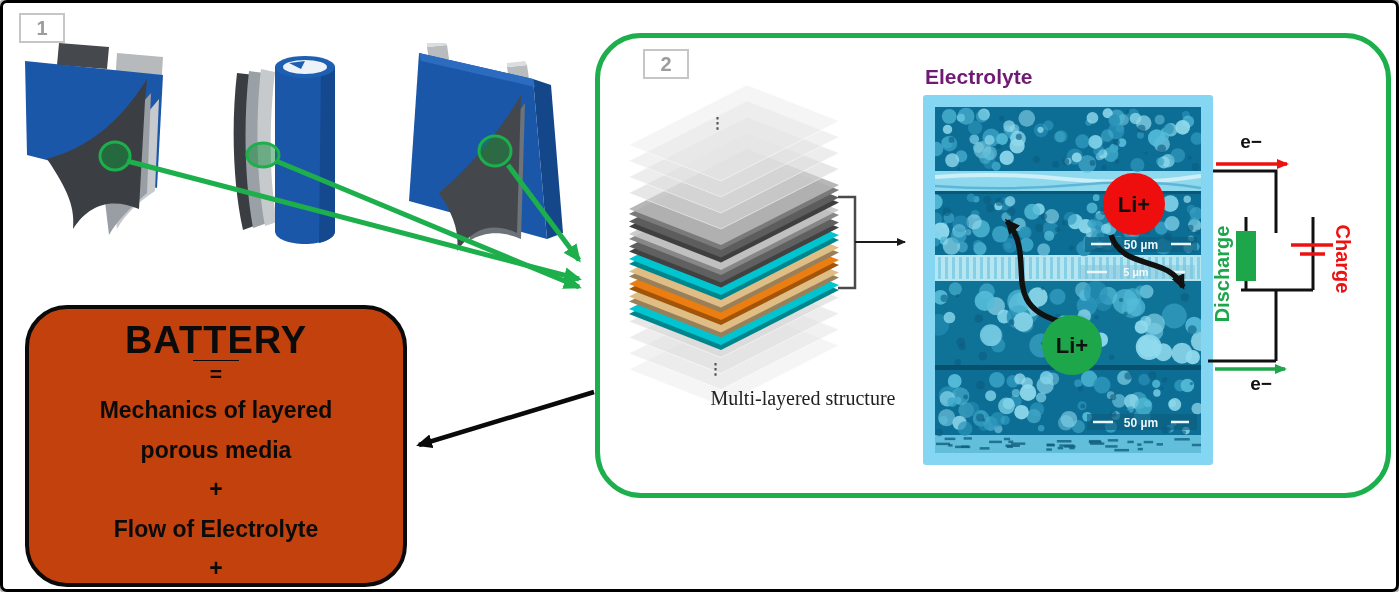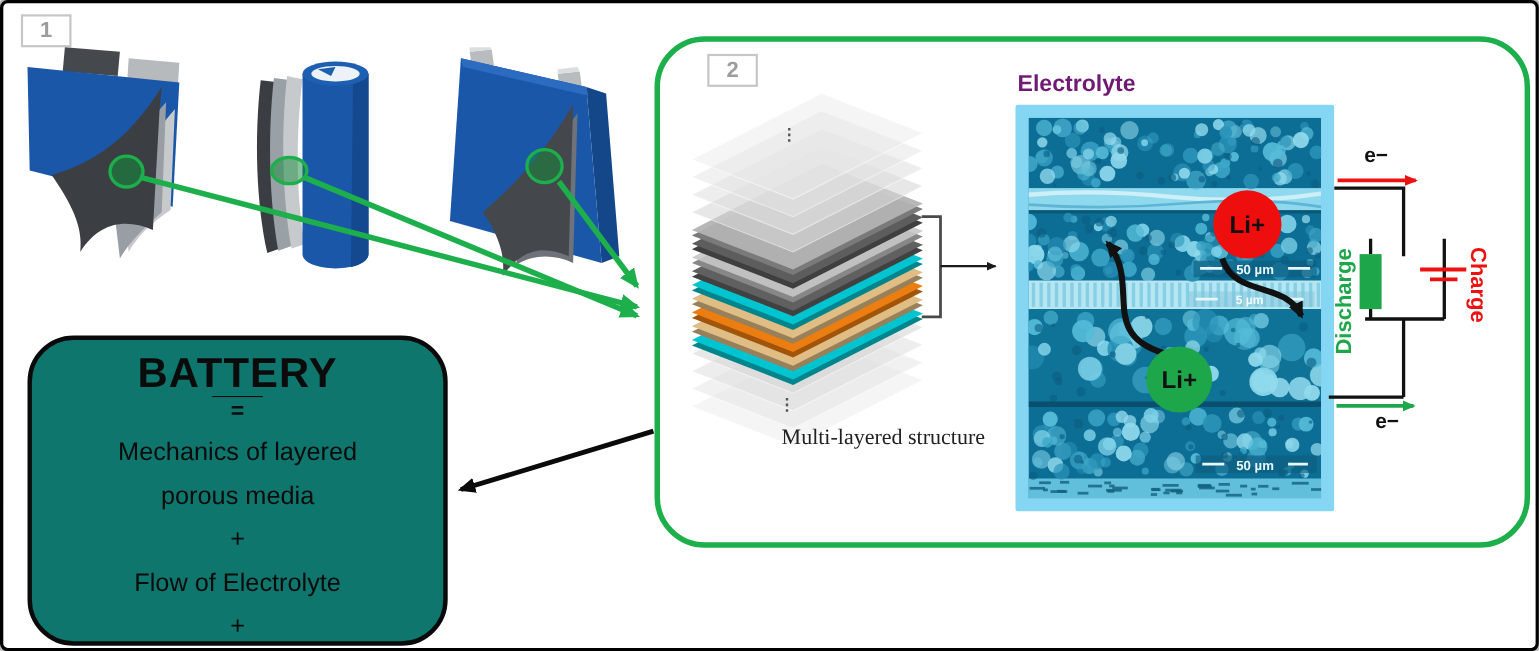--- a/index.html
+++ b/index.html
@@ -24,27 +24,27 @@
     left:592px;top:30px;width:796px;height:465px;box-sizing:border-box;
     border:5px solid #1daf4b;border-radius:46px;background:transparent;
   }
   #electrolyte-title{left:922px;top:62px;font-size:21px;font-weight:bold;color:#701a75;}
   .rotlabel{display:flex;align-items:center;justify-content:center;font-weight:bold;font-size:20px;}
   #discharge-label{left:1149px;top:259px;width:140px;height:24px;color:#1ea64b;transform:rotate(-90deg);}
   #charge-label{left:1290px;top:244px;width:100px;height:24px;color:#ee1111;transform:rotate(90deg);}
   .elabel{font-size:19px;font-weight:bold;color:#111;width:60px;text-align:center;}
   #eqbox{
     left:22px;top:302px;width:382px;height:282px;box-sizing:border-box;
-    border:4px solid #0a0a0a;border-radius:42px;background:#0f766e;
+    border:4px solid #0a0a0a;border-radius:42px;background:#c2410c;
     display:flex;flex-direction:column;align-items:center;padding-top:12px;
   }
   #eq-title{font-size:38px;font-weight:800;letter-spacing:1px;color:#0b0b0b;line-height:1;}
   #eq-bar{width:46px;height:4px;background:#0b0b0b;margin-top:1px;}
   #eq-equals{font-size:21px;font-weight:bold;color:#0b0b0b;line-height:1.1;margin-top:1px;}
-  .eq-line{font-size:23px;font-weight:normal;color:#0b0b0b;line-height:1.2;text-align:center;margin-top:12px;}
+  .eq-line{font-size:23px;font-weight:bold;color:#0b0b0b;line-height:1.2;text-align:center;margin-top:12px;}
   svg{display:block;}
   svg text{font-family:"Liberation Sans",sans-serif;}
 </style>
 </head>
 <body>
 
 <div id="canvas">
 
   <div class="abs badge" style="left:16px;top:10px;">
     <span>1</span>

